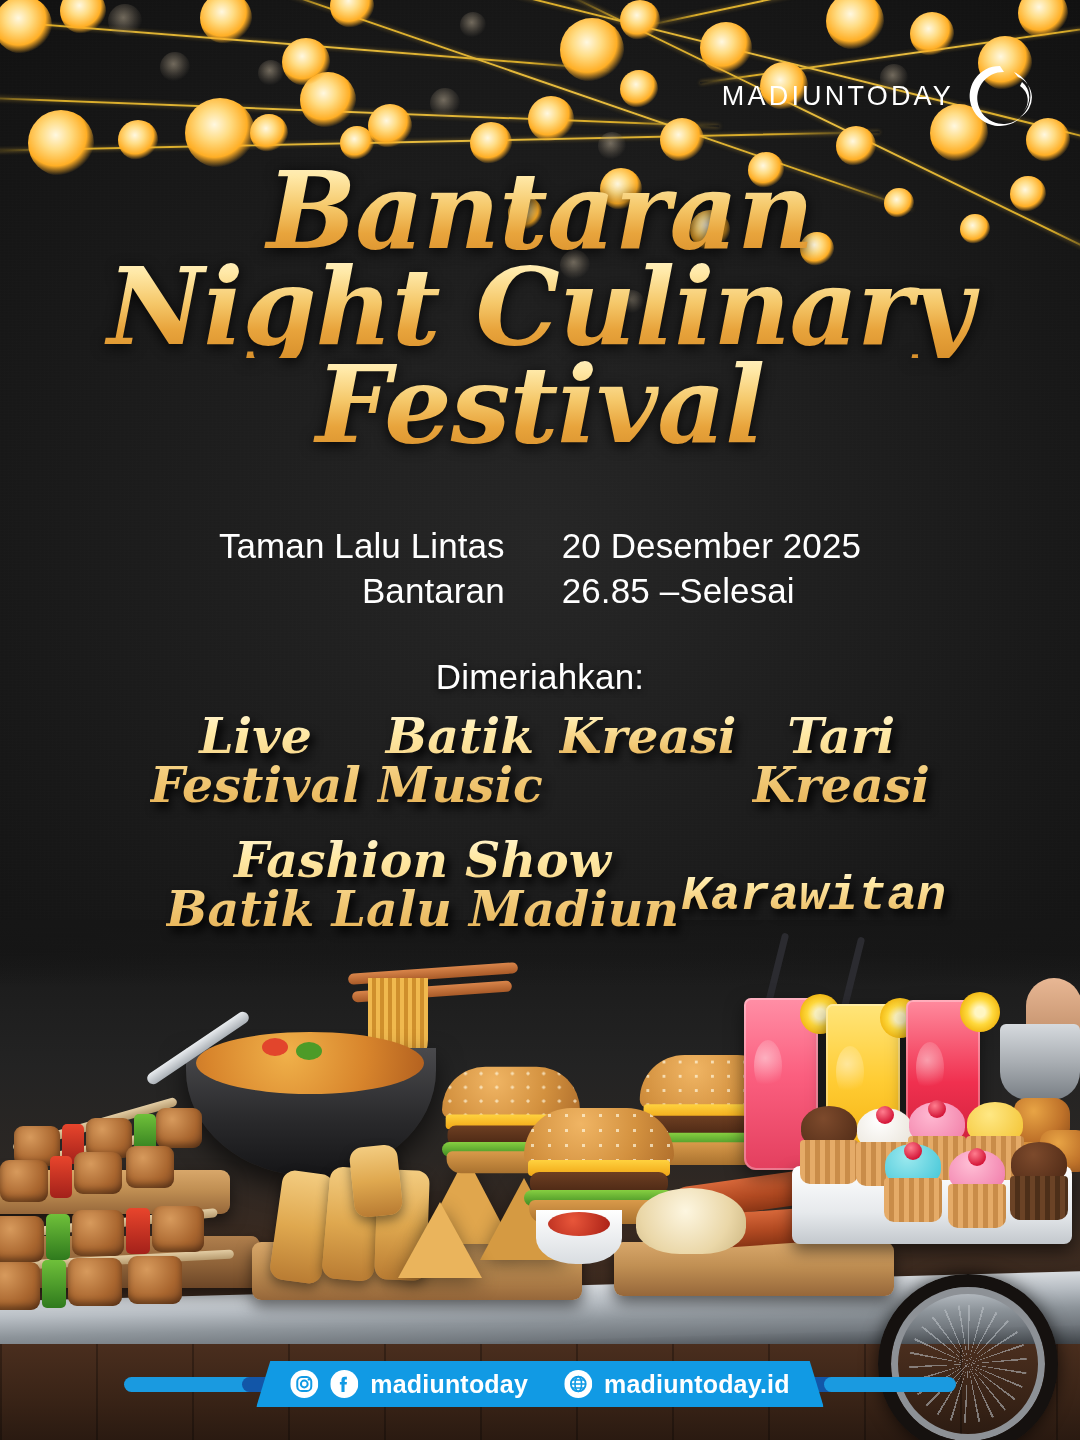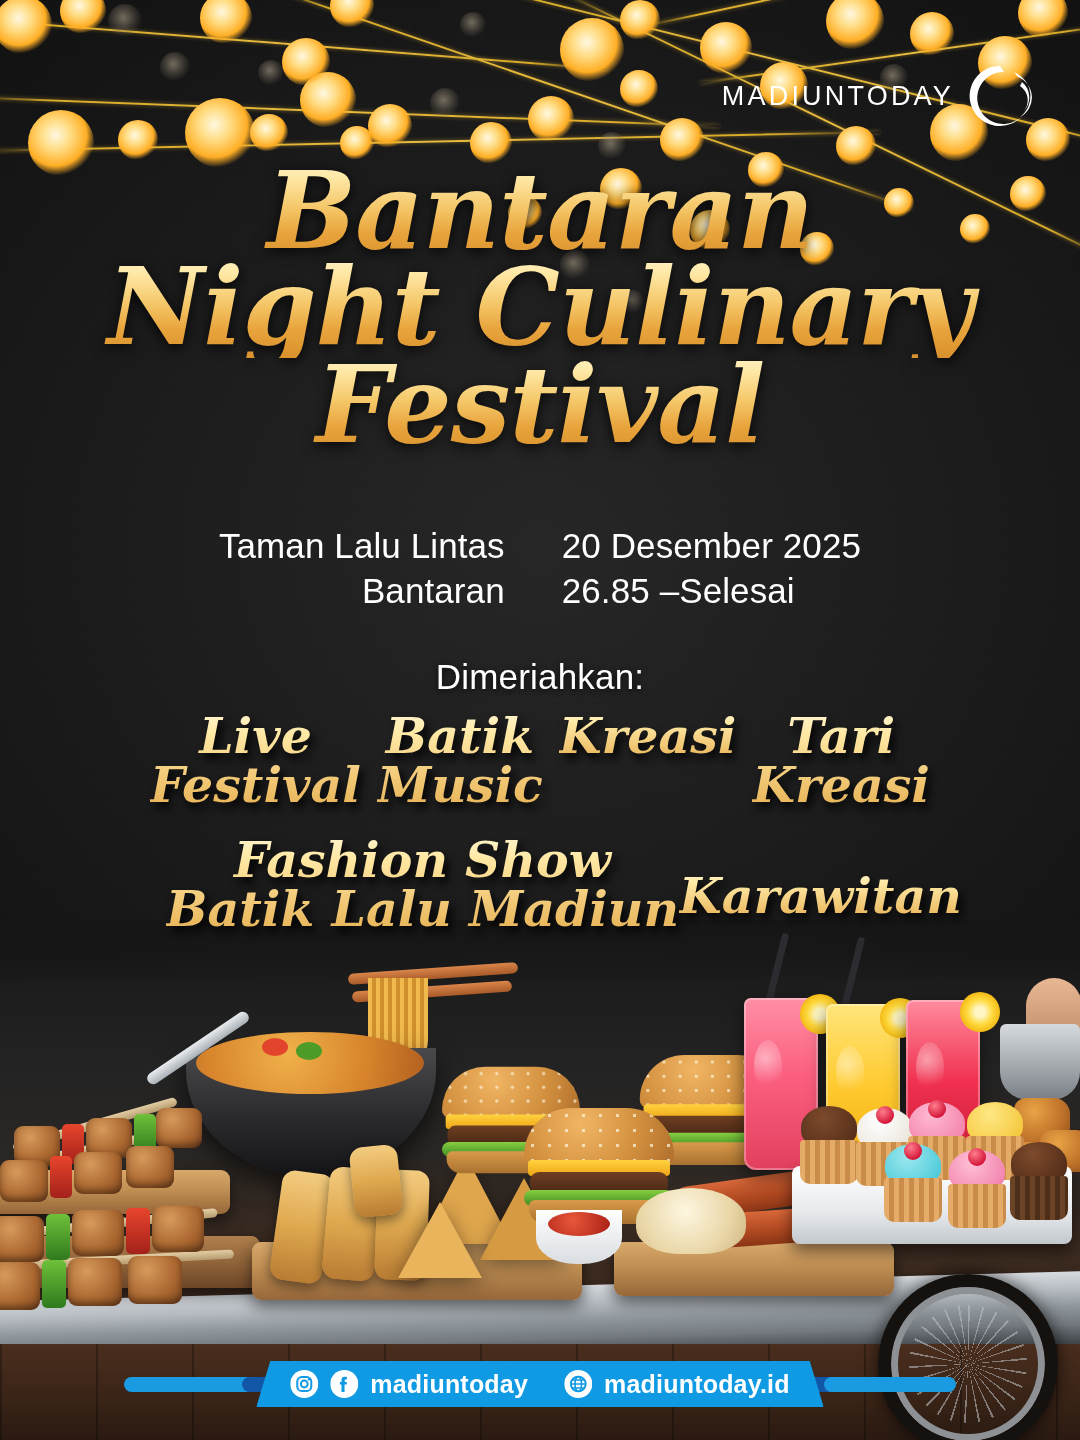--- a/index.html
+++ b/index.html
@@ -89,21 +89,21 @@
   .actsRow .goldItem{ font-size:49px; text-align:center; }
   .actsRow .goldItem span{ display:block; white-space:nowrap; }
 
   .acts2{
     position:absolute; left:120px; right:120px; top:836px; z-index:6;
     display:flex; justify-content:space-between; align-items:flex-start;
   }
   .acts2 .goldItem{ font-size:49px; }
   .acts2 .goldItem span{ display:block; white-space:nowrap; }
   .a2-left{ text-align:center; margin-left:46px; }
-  .a2-right{ text-align:center; margin-right:14px; margin-top:36px; }
+  .a2-right{ text-align:center; margin-right:14px; margin-top:36px;font-family:Liberation Mono, monospace; }
 
   
   .photo{ position:absolute; left:0; bottom:0; width:1080px; height:520px; z-index:4; overflow:hidden;
           background:linear-gradient(180deg, rgba(18,18,18,0) 0%, rgba(22,22,22,.25) 6%, #1d1d1d 13%, #232323 28%, #2b2724 46%, #3a2a20 62%, #4a3224 78%, #3d281c 100%); }
   .photo:before{
     content:""; position:absolute; left:0; top:0; width:1080px; height:66px;
     background:linear-gradient(180deg,#161616 0%, rgba(22,22,22,0) 100%);
   }
   
   .counter{ position:absolute; left:-40px; bottom:96px; width:1180px; height:58px;

